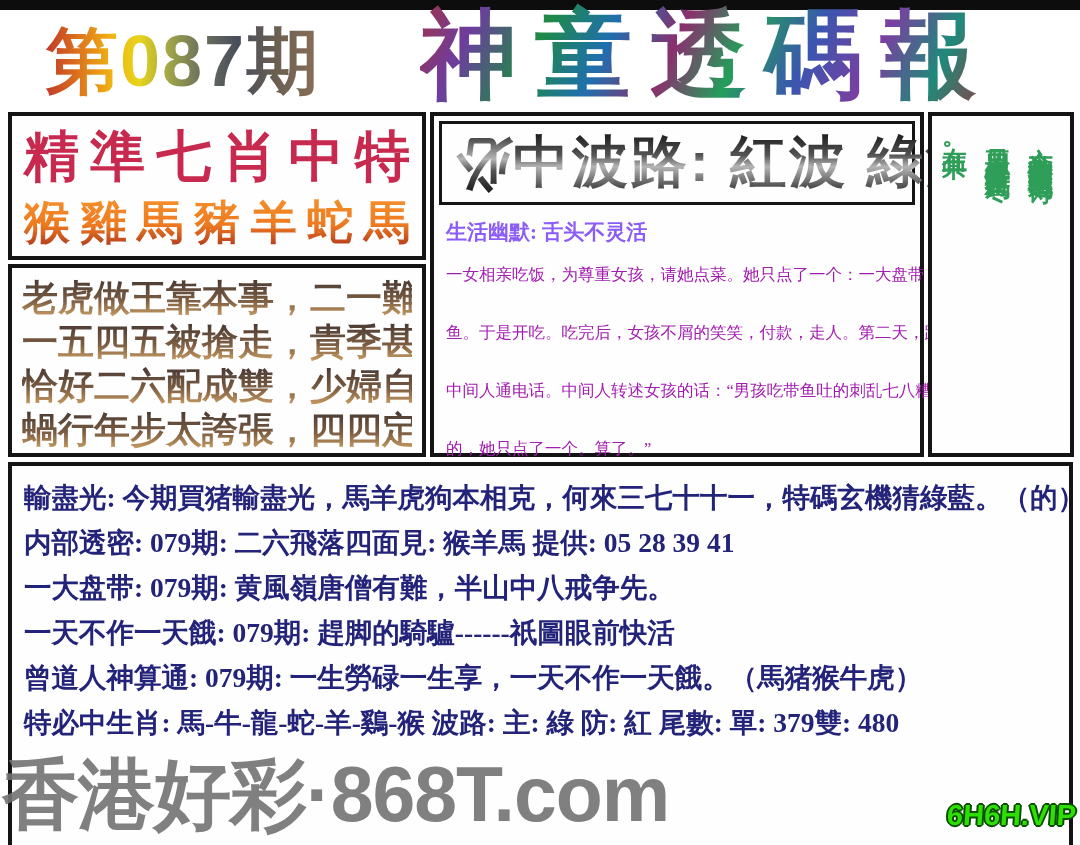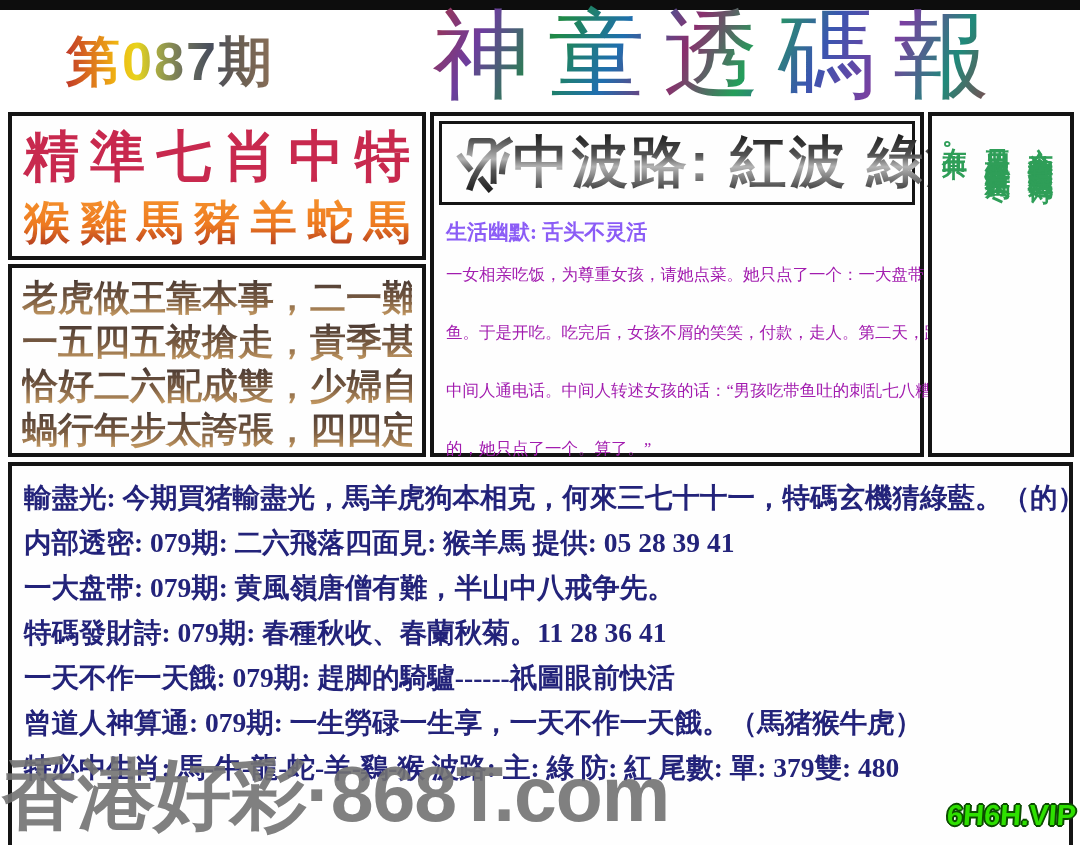--- a/index.html
+++ b/index.html
@@ -2,30 +2,30 @@
 <html><head>
 <meta charset="utf-8">
 <style>
   html,body { margin:0; padding:0; background:#888; }
   .page { position:relative; width:1080px; height:845px; background:#ffffff;
           overflow:hidden; font-family:"Liberation Sans", sans-serif; }
 
   .topbar { position:absolute; left:0; top:0; width:1080px; height:10px; background:#0d0d0d; }
 
   
-  .issue { position:absolute; left:66px; top:16px; font-size:54px; line-height:90px;
+  .issue { position:absolute; left:46px; top:16px; font-size:72px; line-height:90px;
            font-weight:bold; letter-spacing:2px; white-space:nowrap;
            background:linear-gradient(90deg,#c03a28 0%,#d96a1e 10%,#f0b312 24%,#e8d41c 34%,
                       #9aa04a 46%,#70735c 56%,#474d5c 70%,#6b5f52 84%,#8a6f58 100%);
            -webkit-background-clip:text; background-clip:text; color:transparent; }
   .masthead { position:absolute; left:420px; top:2px; font-size:97px; line-height:105px;
-           font-weight:400; letter-spacing:18px; white-space:nowrap;
+           font-weight:700; letter-spacing:18px; white-space:nowrap;
            background:linear-gradient(115deg,#a03347 0%,#6d3d9e 10%,#1f8a46 22%,#1f6fae 33%,
                       #8a2f6e 44%,#249e5a 55%,#3a56b0 66%,#7a3fa0 77%,#1f8a7a 88%,#a0333f 100%);
-           -webkit-background-clip:text; background-clip:text; color:transparent;margin-left:13px; }
+           -webkit-background-clip:text; background-clip:text; color:transparent; }
 
   .box { position:absolute; border:4px solid #141414; background:#fefefe; box-sizing:border-box; }
 
   
   .boxA { left:8px; top:112px; width:418px; height:148px; }
   .boxA-title { margin:10px 12px 0; font-size:55px; line-height:62px; font-weight:bold;
                 color:#c8294e; font-family:"Liberation Serif", serif; }
   .boxA-zodiacs { margin:6px 12px 0; font-size:46px; line-height:56px; font-weight:900;
                 background:linear-gradient(180deg,#f5932d 0%,#ee7a20 55%,#a8321f 100%);
                 -webkit-background-clip:text; background-clip:text; color:transparent; }
@@ -182,21 +182,20 @@
   <div class="box sideBox">
     <div class="side-col">六合神童特别奉献透码诗</div>
     <div class="side-col">只要用心解开诗意特码尽</div>
     <div class="side-col">在其中。</div>
   </div>
 
   <div class="box tipsBox">
     <div class="tip-line">輸盡光: 今期買猪輸盡光，馬羊虎狗本相克，何來三七十十一，特碼玄機猜綠藍。（的）</div>
     <div class="tip-line">内部透密: 079期: 二六飛落四面見: 猴羊馬 提供: 05 28 39 41</div>
     <div class="tip-line">一大盘带: 079期: 黄風嶺唐僧有難，半山中八戒争先。</div>
-    <div class="tip-line">特碼發財詩: 079期: 春種秋收、春蘭秋菊。11 28 36 41</div>
     <div class="tip-line">一天不作一天餓: 079期: 趕脚的騎驢------祇圖眼前快活</div>
     <div class="tip-line">曾道人神算通: 079期: 一生勞碌一生享，一天不作一天餓。（馬猪猴牛虎）</div>
     <div class="tip-line">特必中生肖: 馬-牛-龍-蛇-羊-鷄-猴 波路: 主: 綠 防: 紅 尾數: 單: 379雙: 480</div>
   </div>
 
   <div class="watermark">香港好彩·868T.com</div>
   <div class="badge">6H6H.VIP</div>
 </div>
 
 </body></html>

